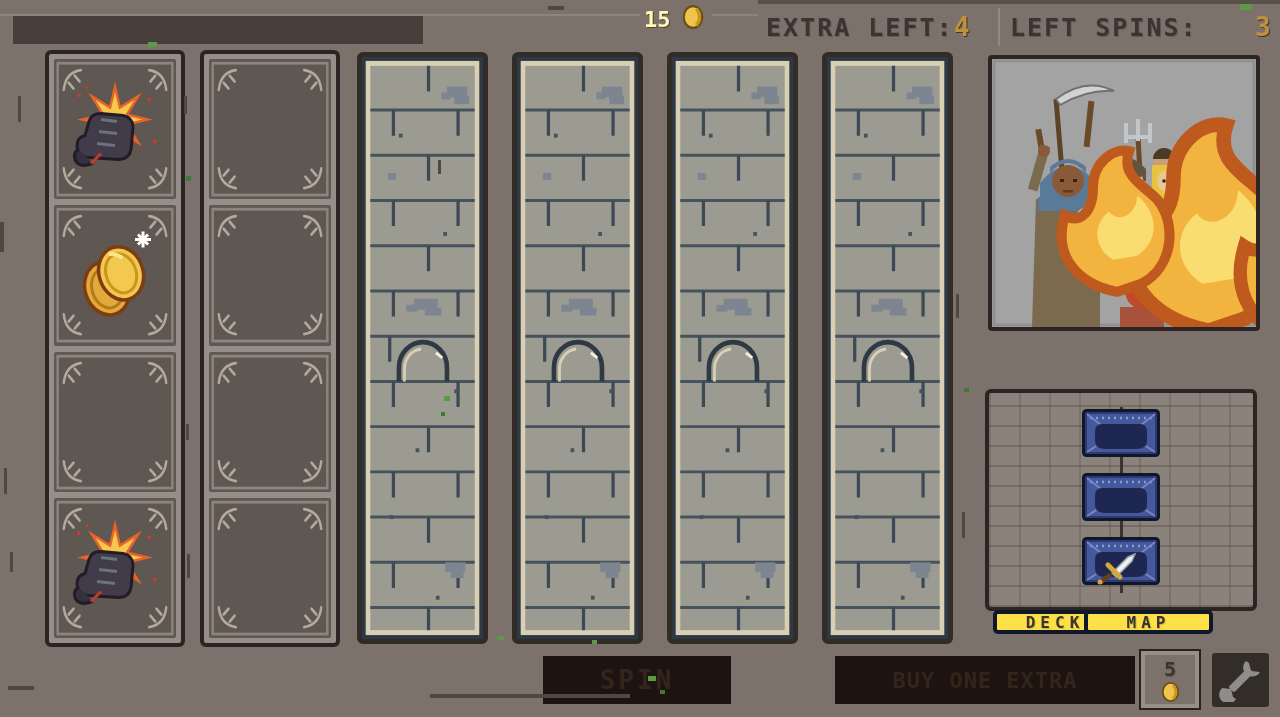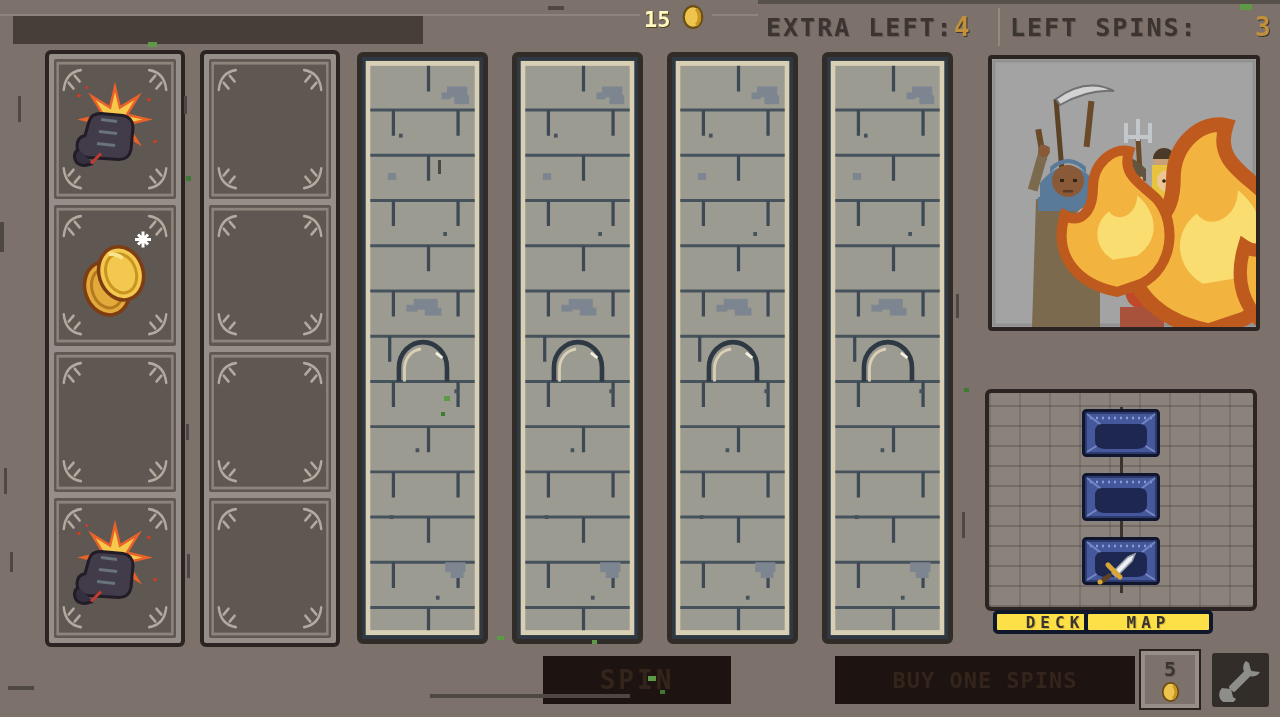--- a/index.html
+++ b/index.html
@@ -345,21 +345,21 @@
         <path d="M26 28l12 12" stroke="#d8a637" stroke-width="5" stroke-linecap="round"></path>
         <path d="M27 39l-7 5" stroke="#5f4126" stroke-width="5" stroke-linecap="round"></path>
         <circle cx="18" cy="45" r="2.5" fill="#d8a637"></circle>
       </svg>
     </div>
   </div>
   <div class="tabbtn pxtext" style="left:993px;width:124px;">DECK</div>
   <div class="tabbtn pxtext" style="left:1084px;width:129px;">MAP</div>
 
   <button id="spin-btn" class="darkbtn">SPIN</button>
-  <button id="buy-btn" class="darkbtn">BUY ONE SPINS</button>
+  <button id="buy-btn" class="darkbtn">BUY ONE EXTRA</button>
   <div id="cost-box">
     <div id="cost-value" class="pxtext">5</div>
     <svg viewBox="0 0 20 22">
       <ellipse cx="10" cy="11" rx="8.5" ry="10" fill="#eec44e" stroke="#6b4e14" stroke-width="2"></ellipse>
       <path d="M13 3.5a8.5 10 0 0 1 0 15" fill="none" stroke="#c9941f" stroke-width="3"></path>
     </svg>
   </div>
   <button id="wrench-btn">
     <svg viewBox="0 0 44 44">
       <g fill="#8d8d89">

